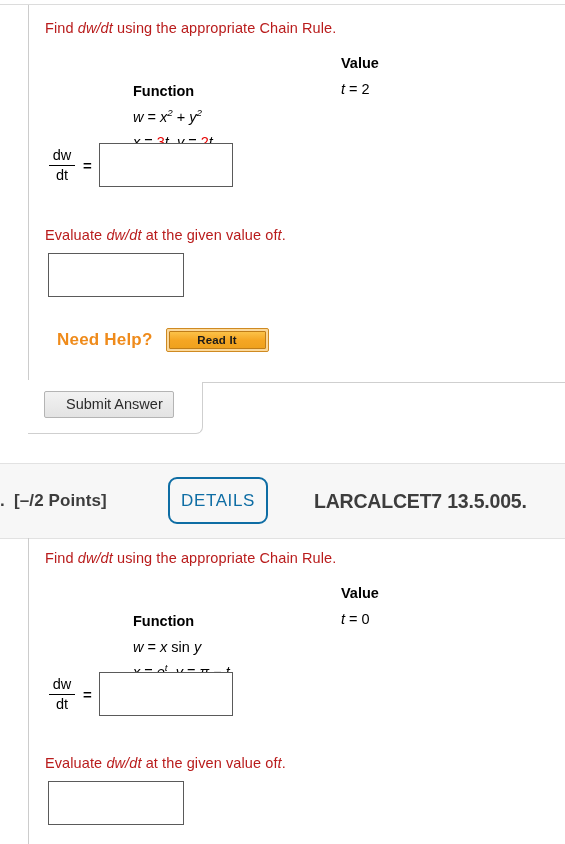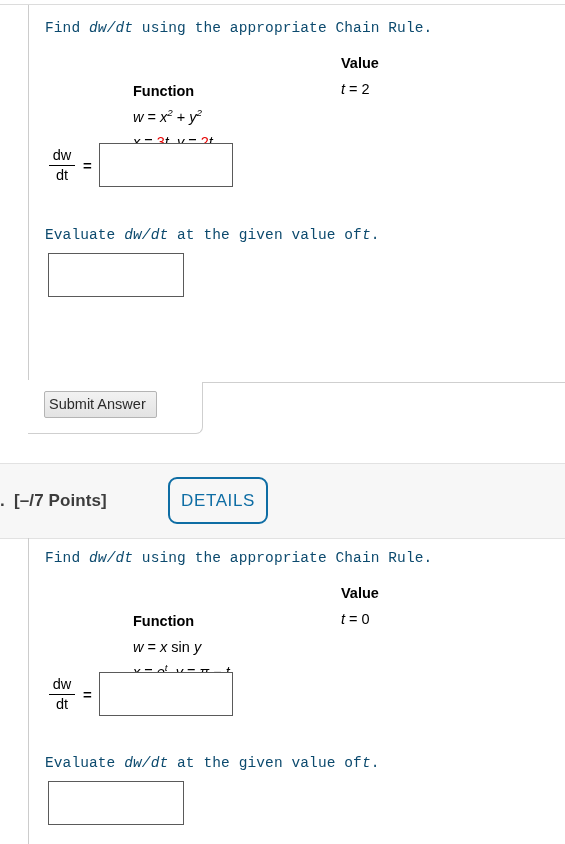--- a/index.html
+++ b/index.html
@@ -38,24 +38,23 @@
     border-left: 1px solid #cccccc;
     width: 537px;
     box-sizing: border-box;
   }
   #qbody-1 { top: 5px; height: 375px; }
   #qbody-2 { top: 538px; height: 306px; }
 
   .prompt {
     position: absolute;
     font-size: 14.5px;
-    color: #0c4a6e;
+    color: #b91c1c;
     white-space: nowrap;
     letter-spacing: .1px;
-    font-family: Liberation Mono, monospace;
   }
 
   .ital { font-style: italic; }
 
   
   .fv-table {
     position: absolute;
     font-size: 14.5px;
     white-space: nowrap;
   }
@@ -170,21 +169,21 @@
     left: 203px;
     top: 382px;
     width: 362px;
     height: 1px;
     background: #cfcfcf;
   }
   .submit-btn {
     position: absolute;
     left: 16px;
     top: 9px;
-    padding: 4px 10px 5px 4px;
+    padding: 4px 10px 5px 21px;
     font-size: 14.5px;
     color: #2b2b2b;
     background: linear-gradient(180deg, #f2f2f2 0%, #e3e3e3 100%);
     border: 1px solid #b4b4b4;
     border-radius: 2px;
     cursor: pointer;
     font-family: "Liberation Sans", sans-serif;
   }
 
   
@@ -295,31 +294,38 @@
     </div>
 
     <div class="prompt" style="left:16px; top:222px;">
       <span>Evaluate</span>
       <span class="ital">dw/dt</span>
       <span>at the given value of</span><span class="ital">t</span><span>.</span>
     </div>
 
     <input class="ansbox box-eval" style="left: 19px; top: 248px;" type="text" value="">
 
+    <div class="needhelp-row" style="left:28px; top:323px;">
+      <span class="needhelp-label">Need Help?</span>
+      <span class="readit-outer">
+        <span class="readit-btn">Read It</span>
+      </span>
+    </div>
   </div>
 
   <div class="submit-rule"></div>
   <div class="submit-wrap">
     <button class="submit-btn">Submit Answer</button>
   </div>
 
   <div class="qheader">
     <span class="q-number">.</span>
-    <span class="q-points">[–/7 Points]</span>
+    <span class="q-points">[–/2 Points]</span>
     <div class="details-btn">DETAILS</div>
+    <span class="q-code">LARCALCET7 13.5.005.</span>
   </div>
 
   <div class="qbody" id="qbody-2">
 
     <div class="prompt" style="left:16px; top:12px;">
       <span>Find</span>
       <span class="ital">dw/dt</span>
       <span>using the appropriate Chain Rule.</span>
     </div>
 

